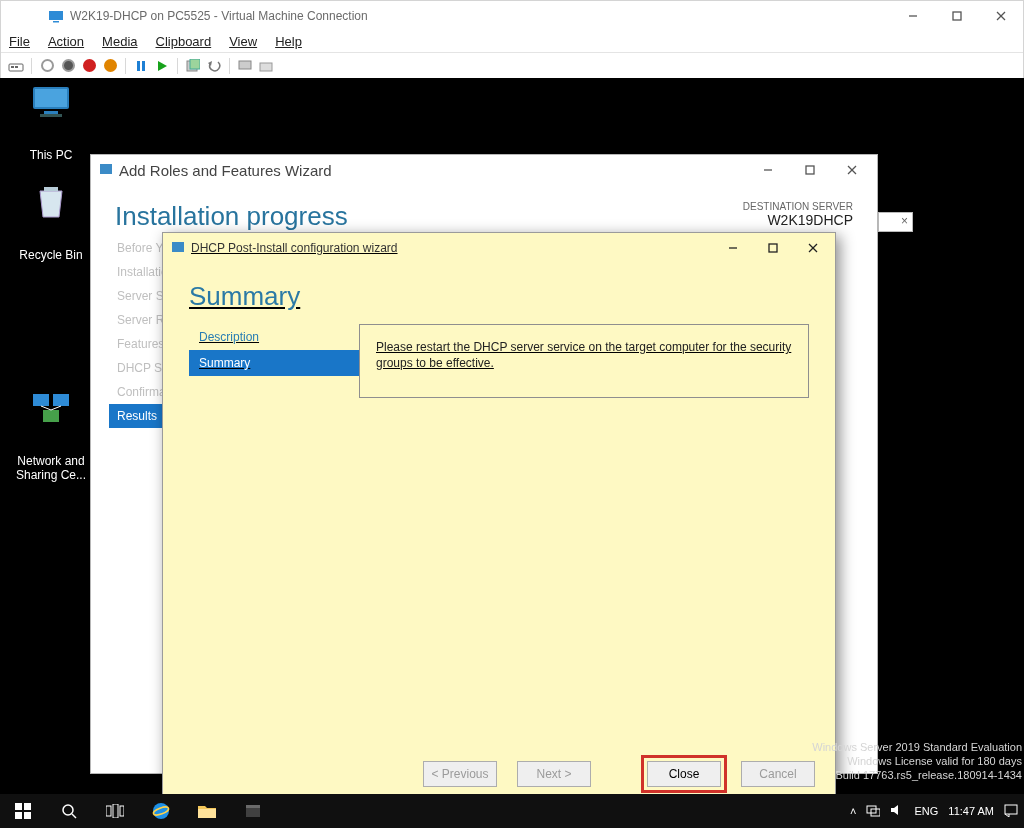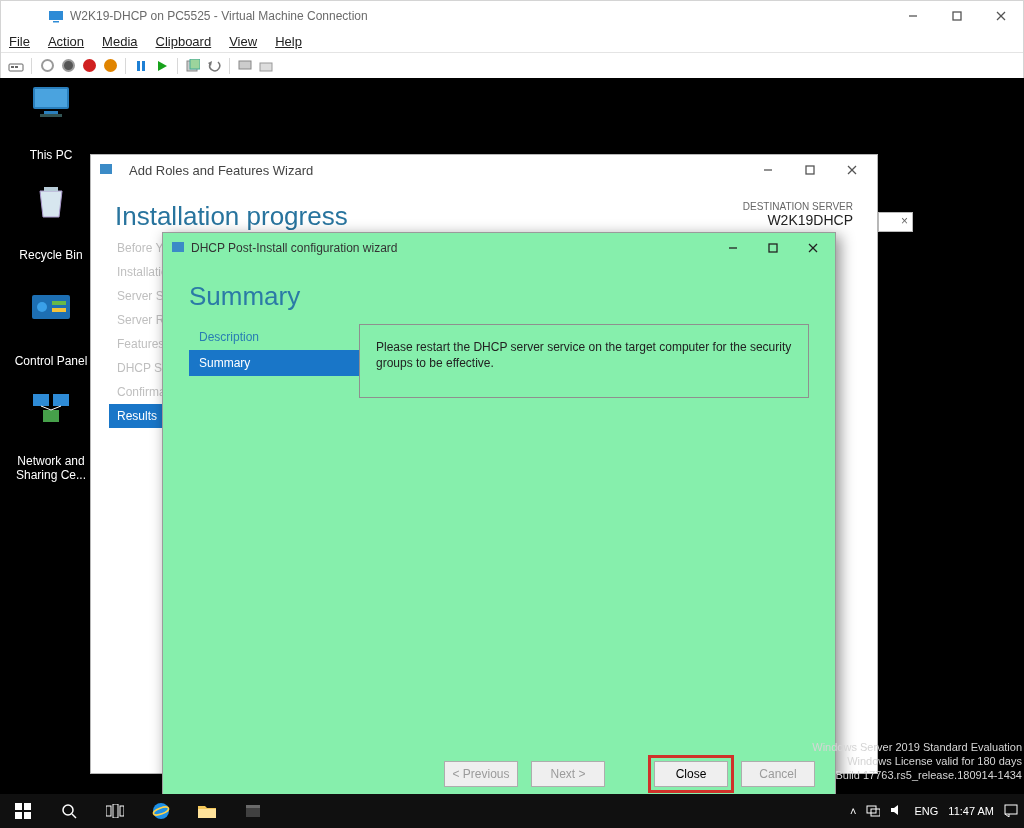--- a/index.html
+++ b/index.html
@@ -27,56 +27,56 @@
 
   
   .guest { position: absolute; left: 0; top: 78px; width: 1024px; height: 750px; background: #000; overflow:hidden;}
   .desk-icon { position: absolute; width: 74px; text-align: center; color: #fff; font-size: 12px; }
   .desk-icon .gl { width: 44px; height: 36px; margin: 0 auto 4px auto; display:flex;align-items:center;justify-content:center;}
   .desk-icon .lbl { text-shadow: 1px 1px 1px #000; line-height:14px;margin-top:28px;}
   .di1 { left: 14px; top: 6px; } .di2 { left: 14px; top: 106px; } .di3 { left: 14px; top: 212px; } .di4 { left: 14px; top: 312px; }
 
   
   .wiz1 { position: absolute; left: 90px; top: 76px; width: 788px; height: 620px; background: #fff; border: 1px solid #b7b7b7; box-shadow: 3px 3px 10px rgba(0,0,0,.4); }
-  .wiz1-title { height: 30px; display:flex; align-items:center; padding:0 4px 0 8px; font-size:13px; color:#444; gap:16px; }
+  .wiz1-title { height: 30px; display:flex; align-items:center; padding:0 4px 0 8px; font-size:15px; color:#444; gap:6px; }
   .wiz1-title .t { flex:1; }
   .wiz1-ctrls { display:flex; }
   .wiz1-ctrls .ctl { width:42px; height:28px; display:flex;align-items:center;justify-content:center; color:#555; }
   .wiz1-hdr { padding: 16px 24px 4px 24px; display:flex; justify-content:space-between; }
   .wiz1-hdr h1 { font-size: 26px; font-weight: 300; color: #28749e; }
   .wiz1-hdr .dest { text-align:right; font-size:10px; color:#666; }
   .wiz1-hdr .dest .s { color:#222; font-size:14px;}
   .wiz1-body { display:flex; padding-left:18px; }
   .wiz1-nav { width: 165px; font-size:12px; }
   .wiz1-nav .n { padding:5px 8px; color:#bfbfbf; }
   .wiz1-nav .n.active { background:#1976c8; color:#fff; }
 
   
   .smgr { position:absolute; left:878px; top:134px; width:35px; height:20px; background:#fff; border:1px solid #b9b9b9;}
   .smgr .x { position:absolute; right:4px; top:1px; font-size:12px; color:#666;}
 
   
-  .wiz2 { position: absolute; left: 162px; top: 154px; width: 674px; height: 572px; background:#86efac; border:1px solid #9b9b9b; box-shadow: 4px 4px 14px rgba(0,0,0,.45); }
+  .wiz2 { position: absolute; left: 162px; top: 154px; width: 674px; height: 572px; background:#fef9c3; border:1px solid #9b9b9b; box-shadow: 4px 4px 14px rgba(0,0,0,.45); text-decoration: underline; }
   .wiz2-title { height: 30px; display:flex; align-items:center; padding:0 2px 0 8px; font-size:12px; color:#333; gap:6px; }
   .wiz2-title .t { flex:1; }
   .wiz2-title .ctl { width:40px; height:28px; display:flex;align-items:center;justify-content:center; color:#333; }
   .wiz2-hdr { padding: 18px 26px 12px 26px; }
   .wiz2-hdr h1 { font-size: 26px; font-weight:300; color:#2b7aa6; }
   .wiz2-body { display:flex; padding:0 26px; }
   .wiz2-nav { width: 170px; font-size:12px; }
   .wiz2-nav .n { padding:6px 10px; color:#287db3; }
   .wiz2-nav .n.active { background:#1976c8; color:#fff; }
   .wiz2-main { flex:1; font-size:12px; color:#222; }
   .wiz2-main .intro { margin-bottom: 18px; }
   .wiz2-main .panel { border:1px solid #8f8f8f; padding:14px 16px 26px 16px; }
   .wiz2-main .row { display:flex; margin-bottom:6px; }
   .wiz2-main .row .c1 { width:150px; }
   .wiz2-main .row .dots { flex:0 0 170px; border-bottom:1px dotted #555; height:10px; margin:0 10px;}
   .wiz2-main .row .c3 { }
-  .wiz2-foot { position:absolute; bottom:16px; right:20px; display:flex; gap:13px; }
+  .wiz2-foot { position:absolute; bottom:16px; right:20px; display:flex; gap:20px; }
   .btn { min-width:74px; height:26px; border:1px solid #adadad; background:#efefef; font-size:12px; display:flex;align-items:center;justify-content:center; }
   .btn.disabled { color:#9b9b9b; }
   .btn-hl { outline:3px solid #d0322a; outline-offset:3px;margin-left:36px; }
 
   
   .watermark { position:absolute; right:2px; bottom:46px; text-align:right; font-size:11px; color:#d5d5d5; line-height:14px;}
   .taskbar { position:absolute; left:0; bottom:0; width:1024px; height:34px; background:#101010; display:flex; align-items:center; }
   .taskbar .tb-item { width:46px; height:34px; display:flex;align-items:center;justify-content:center; color:#fff; }
   .taskbar .spacer { flex:1; }
   .taskbar .tray { display:flex; align-items:center; gap:10px; padding-right:6px; color:#fff; font-size:11px;}
@@ -198,31 +198,20 @@
   </div>
   <div class="desk-icon di2">
     <div class="gl">
         <svg width="38" height="38" viewBox="0 0 38 38">
           <path d="M8 8 L30 8 L27 34 L11 34 Z" fill="#d7e6ef" stroke="#a9c"></path>
           <rect x="12" y="4" width="14" height="4" fill="#b7ccd7"></rect>
         </svg>
       </div>
     <div class="lbl">Recycle Bin</div>
   </div>
-  <div class="desk-icon di3">
-    <div class="gl">
-        <svg width="42" height="32" viewBox="0 0 42 32">
-          <rect x="2" y="3" width="38" height="24" rx="2" fill="#1d6fb3"></rect>
-          <circle cx="12" cy="15" r="5" fill="#3aa0e8"></circle>
-          <rect x="22" y="9" width="14" height="4" fill="#68b947"></rect>
-          <rect x="22" y="16" width="14" height="4" fill="#f3c23a"></rect>
-        </svg>
-      </div>
-    <div class="lbl">Control Panel</div>
-  </div>
   <div class="desk-icon di4">
     <div class="gl">
         <svg width="40" height="36" viewBox="0 0 40 36">
           <rect x="2" y="4" width="16" height="12" fill="#2e8bd6"></rect>
           <rect x="22" y="4" width="16" height="12" fill="#2e8bd6"></rect>
           <rect x="12" y="20" width="16" height="12" fill="#46a04a"></rect>
           <line x1="10" y1="16" x2="20" y2="20" stroke="#fff"></line>
           <line x1="30" y1="16" x2="20" y2="20" stroke="#fff"></line>
         </svg>
       </div>

